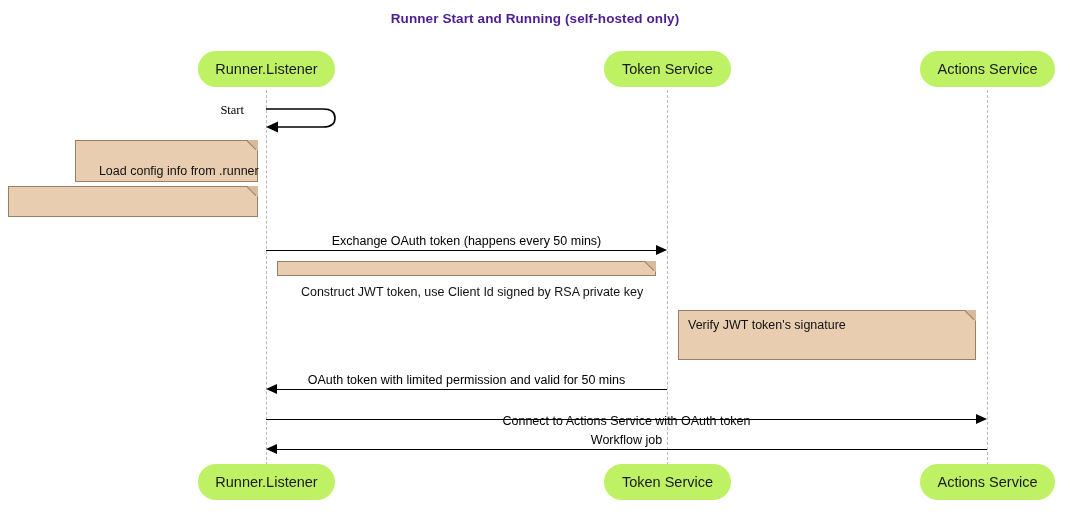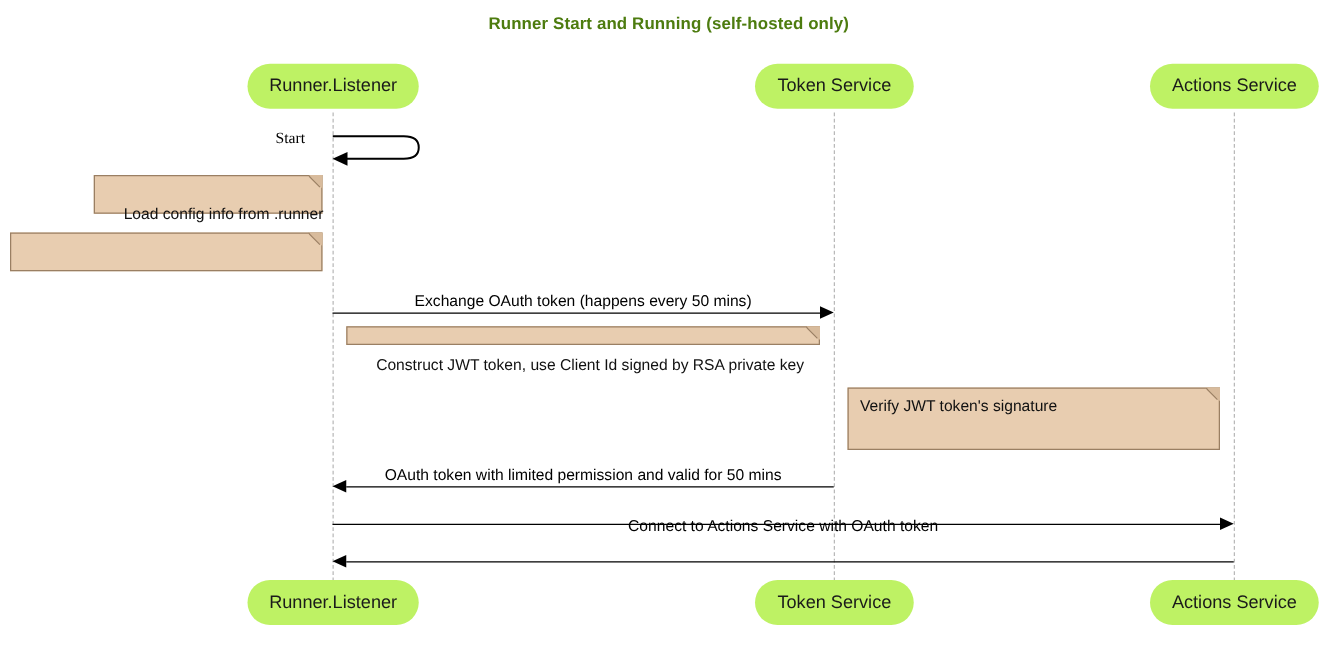--- a/index.html
+++ b/index.html
@@ -21,21 +21,21 @@
     height: 525px;
   }
   .diagram-title {
     position: absolute;
     left: 0;
     top: 11px;
     width: 1070px;
     text-align: center;
     font-size: 13.5px;
     font-weight: bold;
-    color: #4d7c0f;
+    color: #4c1d95;
     letter-spacing: 0.1px;
   }
   
   .lifeline {
     position: absolute;
     width: 0;
     border-left: 1.5px dashed #b9b9b9;
     top: 90px;
     height: 375px;
   }
@@ -162,21 +162,21 @@
   </div>
 
   <div class="msg-label right-align" style="left:168px; top:103px; width:76px;font-family:Liberation Serif, serif;">Start</div>
   <div class="self-loop" style="left:266px; top:103px;">
     <svg width="80" height="32" viewBox="0 0 80 32">
       <path d="M 0 6 L 57 6 Q 69 6 69 15 Q 69 24 57 24 L 10 24" fill="none" stroke="#000000" stroke-width="1.6"></path>
       <polygon points="12,18.5 12,29.5 0,24 " fill="#000000"></polygon>
     </svg>
   </div>
 
-  <div class="note" style="left:75px; top:140px; width:183px; height:31px;">
+  <div class="note" style="left:75px; top:140px; width:183px; height:42px;">
     <span>Load config info from .runner</span>
     <span class="fold"></span>
     <span class="fold-edge"></span>
   </div>
 
   <div class="note" style="left:8px; top:186px; width:250px; height:31px;">
     <span class="fold"></span>
     <span class="fold-edge"></span>
   </div>
 
@@ -197,16 +197,17 @@
   </div>
 
   <div class="msg-label center" style="left:266px; top:373px; width:401px;">OAuth token with limited permission and valid for 50 mins</div>
   <div class="msg-line" style="left:277px; top:389px; width:390px;"></div>
   <div class="arrow-head left" style="left:266px; top:383.5px;"></div>
 
   <div class="msg-label center" style="left:266px; top:403px; width:721px;margin-top:11px;">Connect to Actions Service with OAuth token</div>
   <div class="msg-line" style="left:266px; top:419px; width:710px;"></div>
   <div class="arrow-head right" style="left:976px; top:413.5px;"></div>
 
+  <div class="msg-label center" style="left:266px; top:433px; width:721px;">Workflow job</div>
   <div class="msg-line" style="left:277px; top:449px; width:710px;"></div>
   <div class="arrow-head left" style="left:266px; top:443.5px;"></div>
 
 </div>
 
 </body></html>

